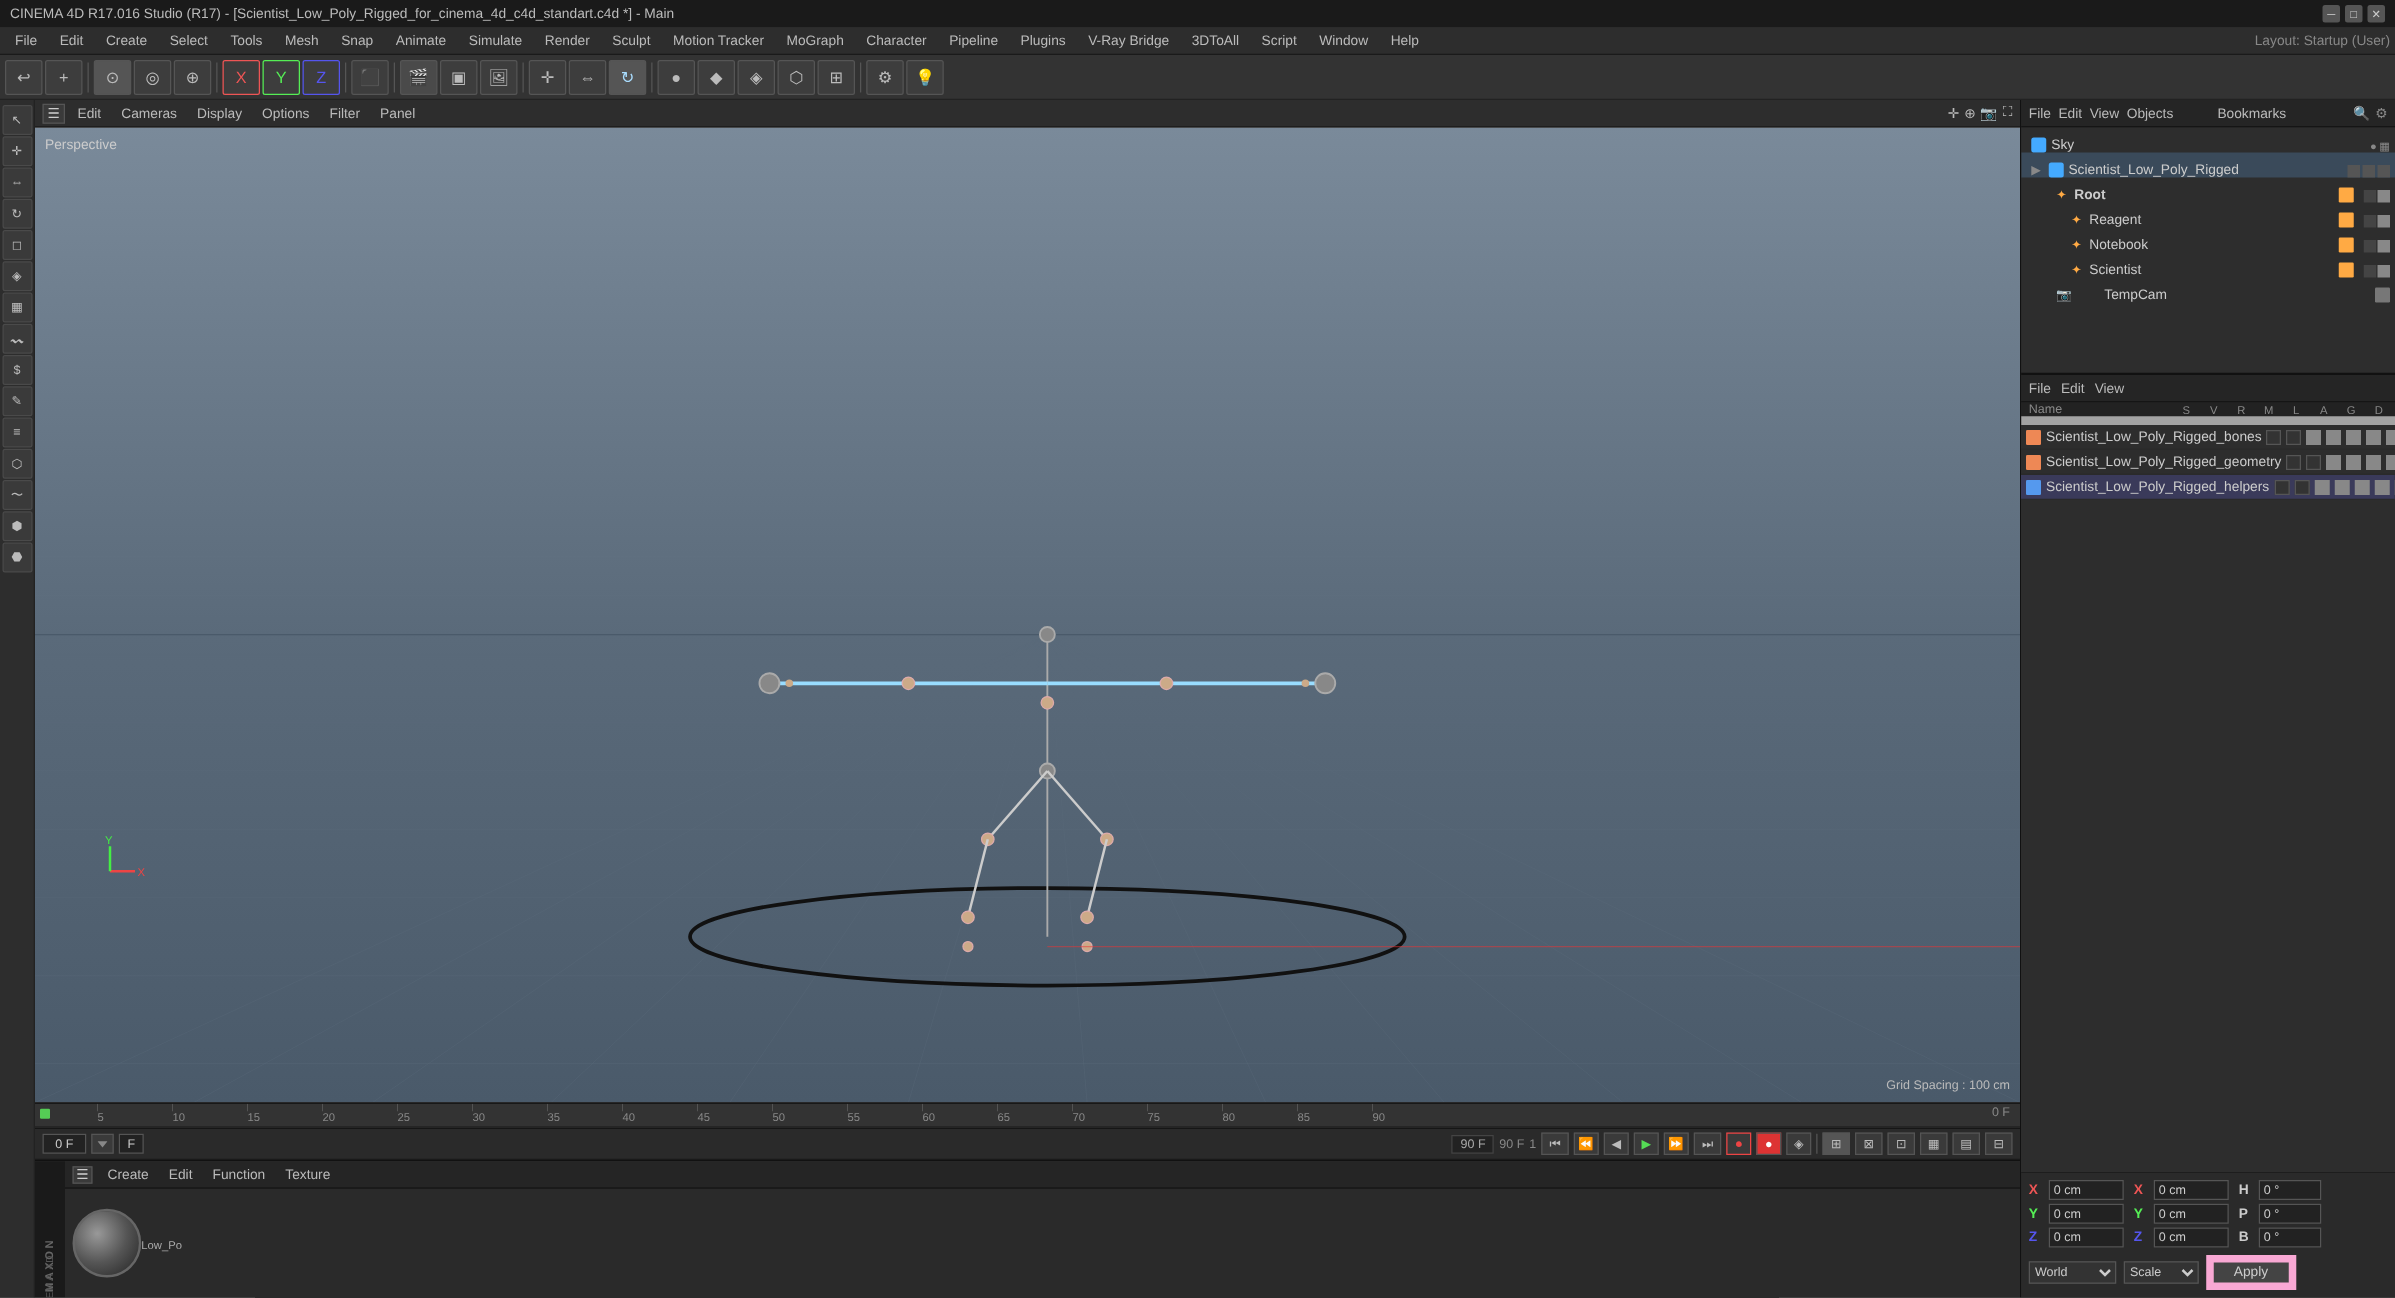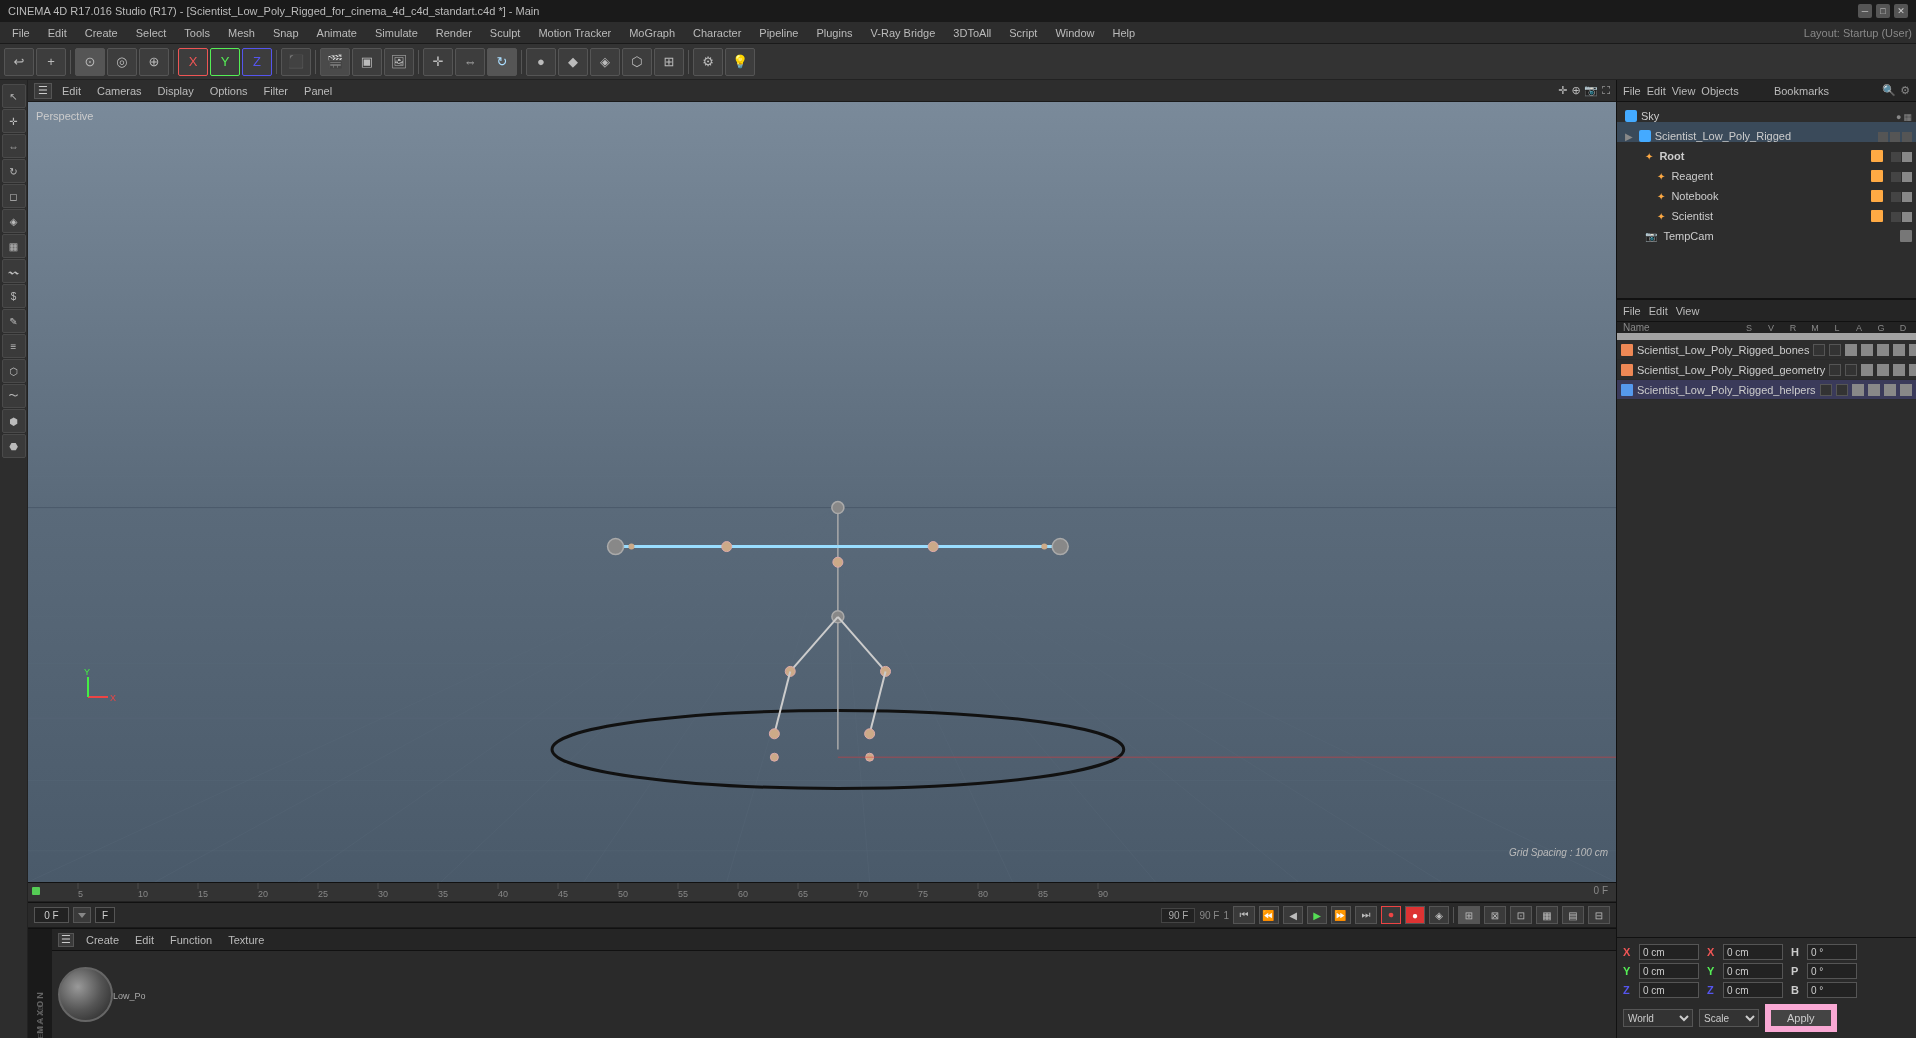--- a/index.html
+++ b/index.html
@@ -49,21 +49,21 @@
     .vp-icon { color: #bbb; font-size: 11px; cursor: pointer; }
 
     
     #viewport {
       flex: 1; background: #5a5a5a; position: relative; overflow: hidden;
     }
     #viewport-label {
       position: absolute; top: 8px; left: 8px; color: #ccc; font-size: 11px; z-index: 10;
     }
     #grid-spacing-label {
-      position: absolute; bottom: 24px; right: 8px; color: #bbb; font-size: 10px; font-style: italic;
+      position: absolute; bottom: 8px; right: 8px; color: #bbb; font-size: 10px;
     }
 
     
     #grid-canvas {
       position: absolute; top: 0; left: 0; width: 100%; height: 100%;
     }
     #timeline-ruler {
       height: 20px; background: #333; display: flex; align-items: center; padding: 0 4px; border-bottom: 1px solid #222; position: relative;
     }
     #timeline-controls {
@@ -508,21 +508,21 @@
           <span style="font-size:11px; color:#ccc; flex:1;">Scientist</span>
           <span style="width:12px; height:12px; background:#fa4; border-radius:1px; flex-shrink:0;"></span>
           <div style="display:flex; gap:1px; margin-left:4px;">
             <span style="width:10px; height:10px; background:#444; display:inline-block;"></span>
             <span style="width:10px; height:10px; background:#888; display:inline-block;"></span>
           </div>
         </div>
 
         <div class="om-item om-indent-2">
           <span style="color:#aaa; font-size:10px; margin-right:2px;">📷</span>
-          <span style="font-size:11px; color:#ccc; flex:1;">TempCam</span>
+          <span style="font-size:11px; color:#ccc; flex:1;margin-left:20px;">TempCam</span>
           <span style="width:12px; height:12px; background:#777; border-radius:1px; flex-shrink:0;"></span>
         </div>
       </div>
     </div>
 
     <div style="flex:1; display:flex; flex-direction:column; min-height:0;">
 
       <div style="height:22px; background:#252525; display:flex; align-items:center; padding:0 6px; gap:8px; border-bottom:1px solid #111;">
         <span style="color:#bbb; font-size:11px; cursor:pointer;">File</span>
         <span style="color:#bbb; font-size:11px; cursor:pointer;">Edit</span>

